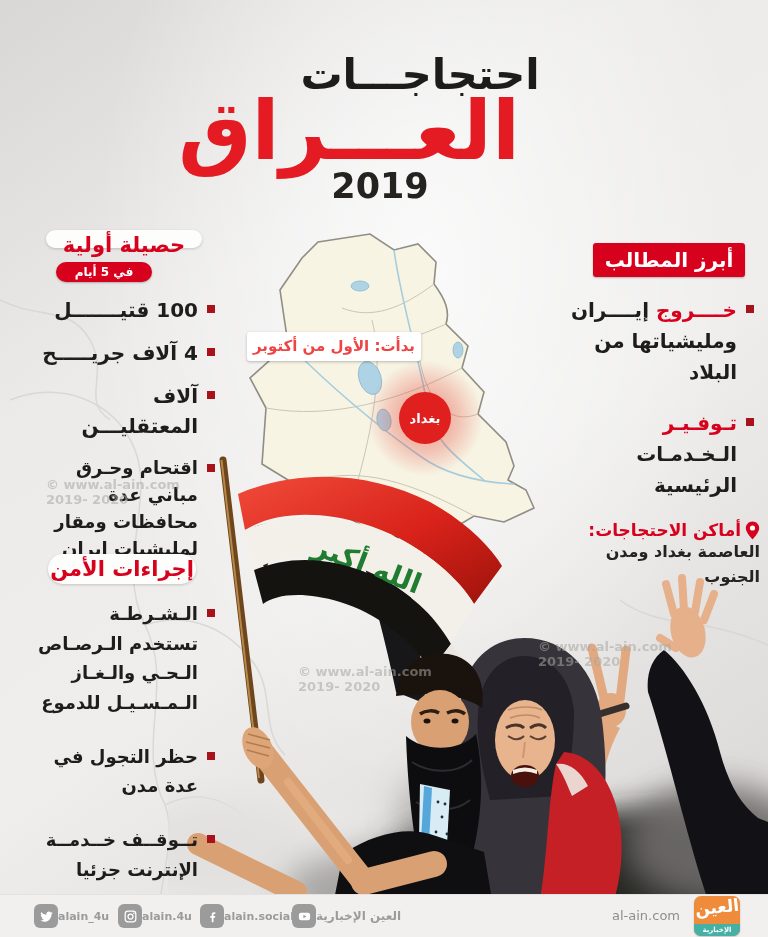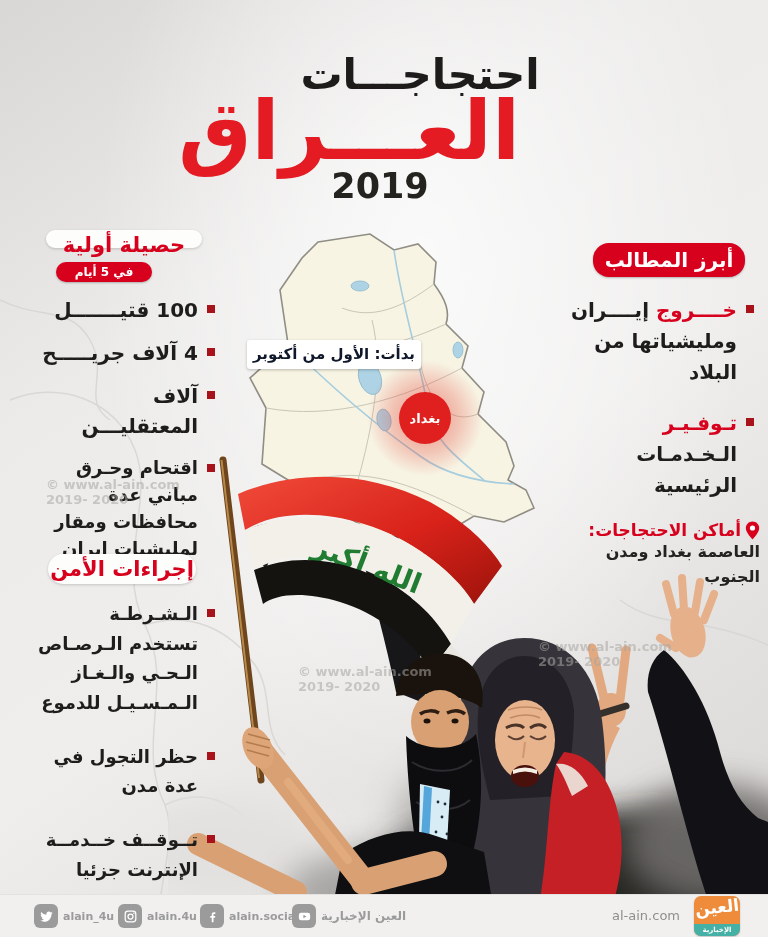--- a/index.html
+++ b/index.html
@@ -21,28 +21,28 @@
   
   ul.blist{list-style:none;margin:7px;padding:0;direction:rtl;text-align:right;z-index:5;}
   ul.blist li{position:relative;padding-right:17px;font-weight:bold;color:#1e1d1c;margin-bottom:13px;line-height:1.5;}
   ul.blist li::before{content:"";position:absolute;right:0;top:10px;width:8px;height:8px;background:#a8121a;}
   .red-lead{color:#d7001d;}
   
   .loc{direction:rtl;text-align:right;z-index:6;}
   .loc .loc-title{color:#d7001d;font-weight:bold;font-size:17px;}
   .loc .loc-body{color:#242321;font-weight:bold;font-size:16px;line-height:1.55;padding-left:18px;}
   
-  .map-label{left:247px;top:340px;width:174px;height:29px;background:#fff;border-radius:3px;
-    box-shadow:0 1px 3px rgba(0,0,0,.25);color:#0f172a;font-weight:bold;font-size:15px;
+  .map-label{left:247px;top:332px;width:174px;height:29px;background:#fff;border-radius:3px;
+    box-shadow:0 1px 3px rgba(0,0,0,.25);color:#ef4444;font-weight:bold;font-size:15px;
     text-align:center;line-height:29px;direction:rtl;z-index:4;}
   
   .wm{color:#a9a6a2;font-weight:bold;font-size:13px;line-height:1.15;opacity:.55;z-index:6;direction:ltr;}
   
   .footer{left:0;bottom:0;width:768px;height:42px;background:#f1f0ef;border-top:1px solid #e3e2e0;z-index:8;}
-  .handle{position:absolute;top:9px;display:flex;align-items:center;gap:5px;}
+  .handle{position:absolute;top:9px;display:flex;align-items:center;}
   .sq{width:24px;height:24px;border-radius:6px;background:#9b9b9b;display:flex;align-items:center;justify-content:center;}
   .hlabel{color:#9b9b9b;font-size:11px;font-weight:bold;}
   .hlabel.ar{direction:rtl;font-size:12px;}
   .site{position:absolute;right:88px;top:13px;color:#8f8e8c;font-size:13px;}
   .logo{position:absolute;right:28px;top:1px;width:46px;height:40px;background:#ef8c3b;border-radius:7px;overflow:hidden;box-shadow:0 1px 2px rgba(0,0,0,.2);}
   .logo-main{position:absolute;top:1px;left:0;width:100%;text-align:center;color:#fff;font-weight:bold;font-size:17px;direction:rtl;transform:rotate(-6deg);}
   .logo-sub{position:absolute;bottom:0;left:0;width:100%;height:12px;background:#45b0a5;color:#fff;font-size:7px;font-weight:bold;text-align:center;line-height:12px;direction:rtl;}
   svg text{font-family:"DejaVu Sans","Liberation Sans",sans-serif;}
 </style>
 </head>
@@ -110,21 +110,21 @@
   </ul>
 
   <div class="abs pill-white" style="left:48px;top:554px;width:148px;height:30px;font-size:21px;line-height:30px;">إجراءات الأمن</div>
 
   <ul class="abs blist" style="left:28px;top:592px;width:180px;font-size:18px;">
     <li style="margin-bottom:24px;line-height:1.65;">الـشـرطـة تستخدم الـرصـاص الـحـي والـغـاز الـمـسـيـل للدموع</li>
     <li style="margin-bottom:24px;line-height:1.65;">حظر التجول في عدة مدن</li>
     <li style="line-height:1.65;">تــوقــف خــدمــة الإنترنت جزئيا</li>
   </ul>
 
-  <div class="abs pill-red" style="left:593px;top:243px;width:152px;height:34px;font-size:20px;line-height:34px;border-radius:16px;">أبرز المطالب</div>
+  <div class="abs pill-red" style="left:593px;top:243px;width:152px;height:34px;font-size:20px;line-height:34px;border-radius:3px;">أبرز المطالب</div>
 
   <ul class="abs blist" style="left:563px;top:288px;width:184px;font-size:20px;">
     <li style="margin-bottom:20px;line-height:1.55;">
       <span class="red-lead">خــــروج </span><span>إيــــران ومليشياتها من البلاد</span>
     </li>
     <li style="line-height:1.55;">
       <span class="red-lead">تـوفـيـر </span><span>الـخـدمـات الرئيسية</span>
     </li>
   </ul>
 

